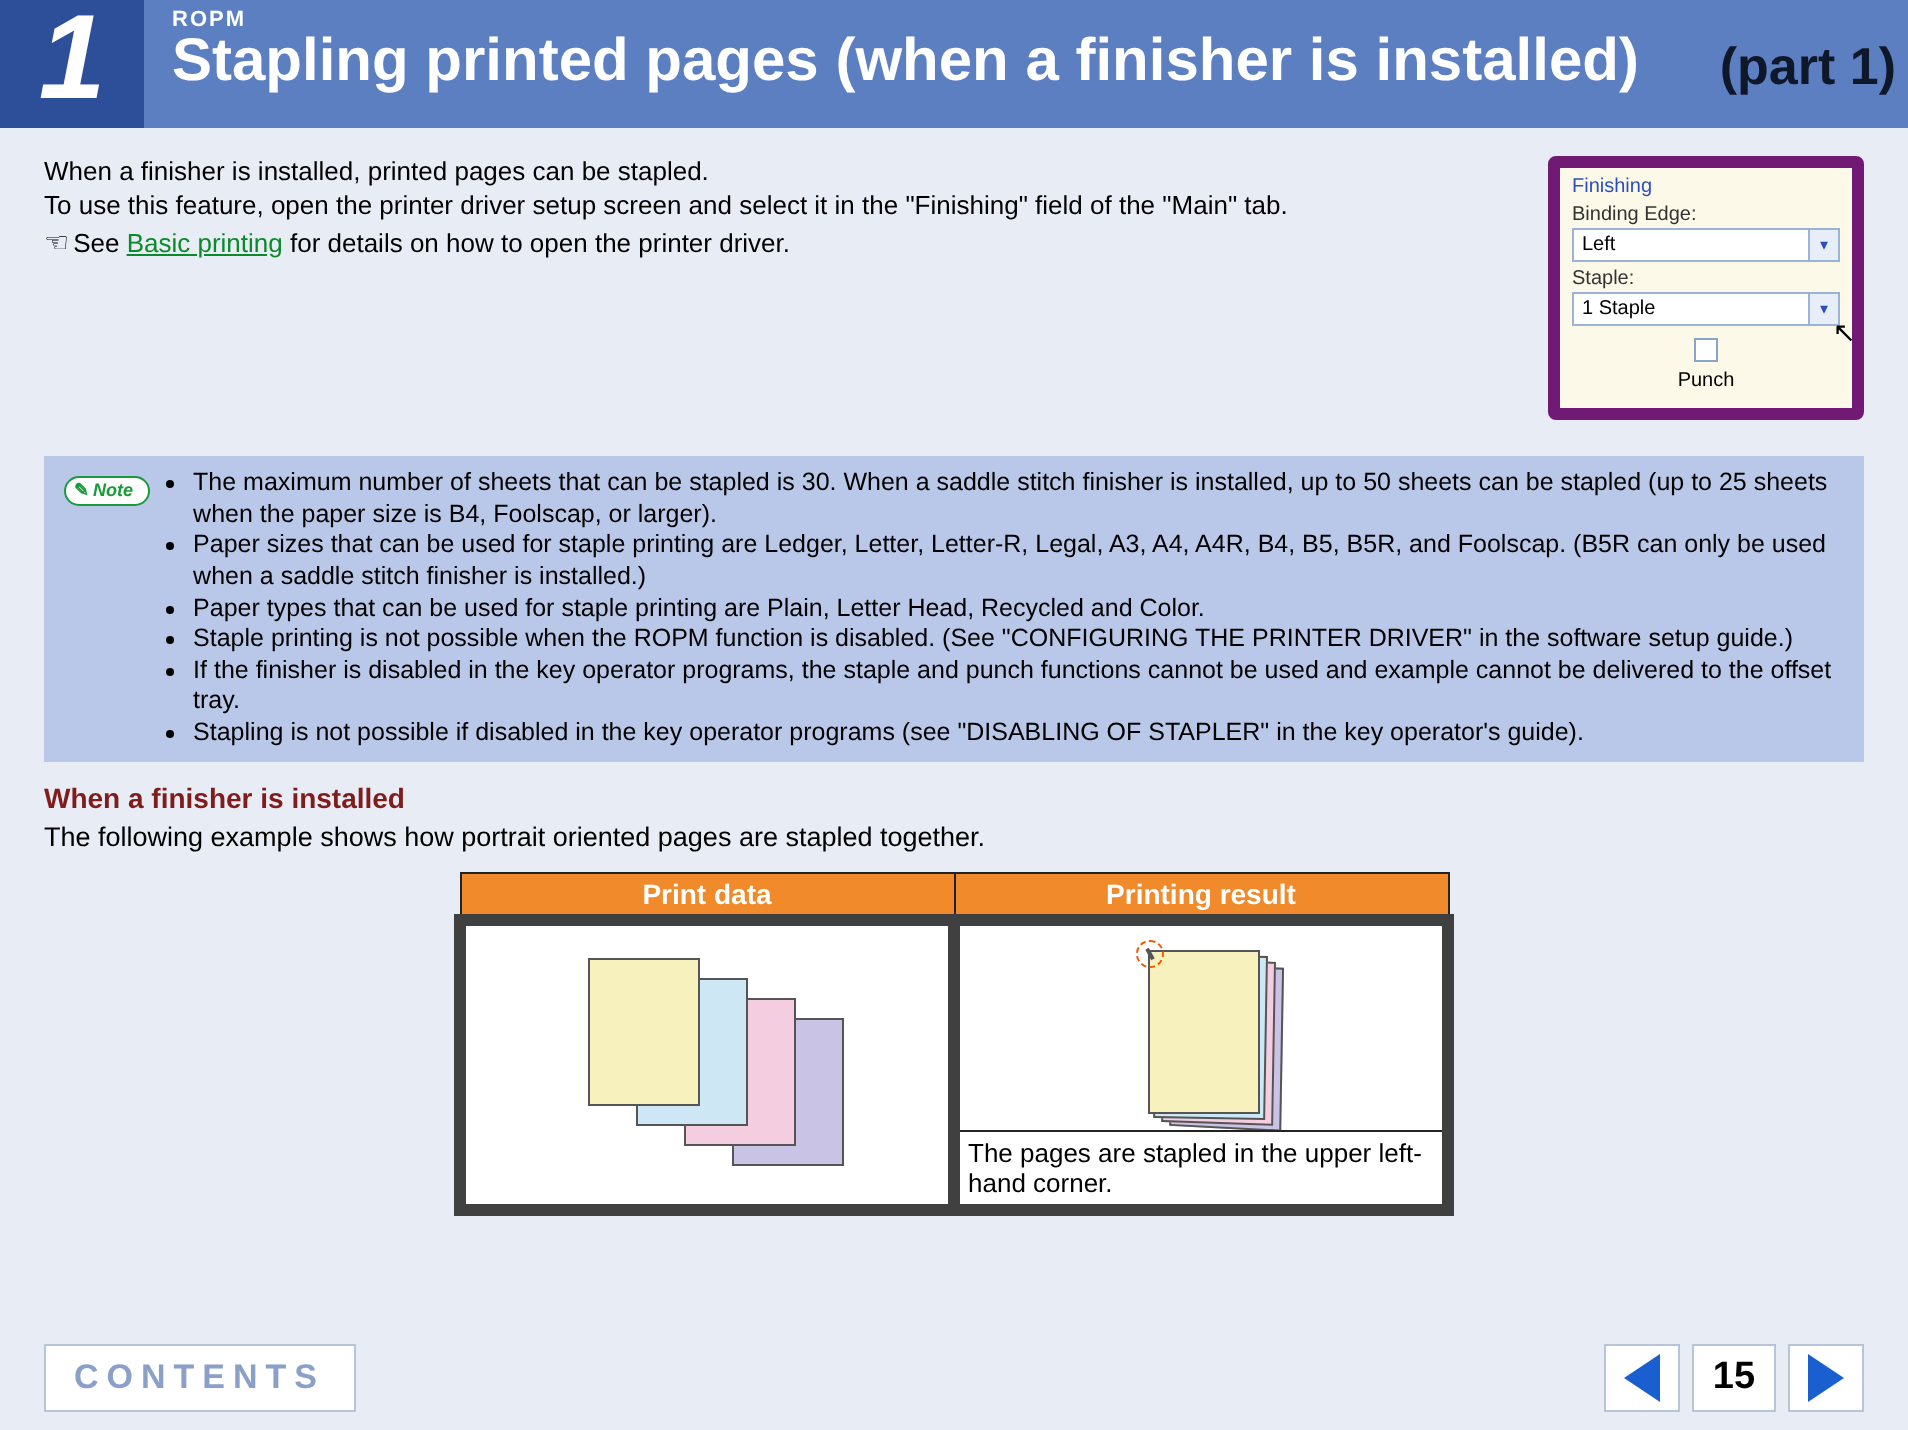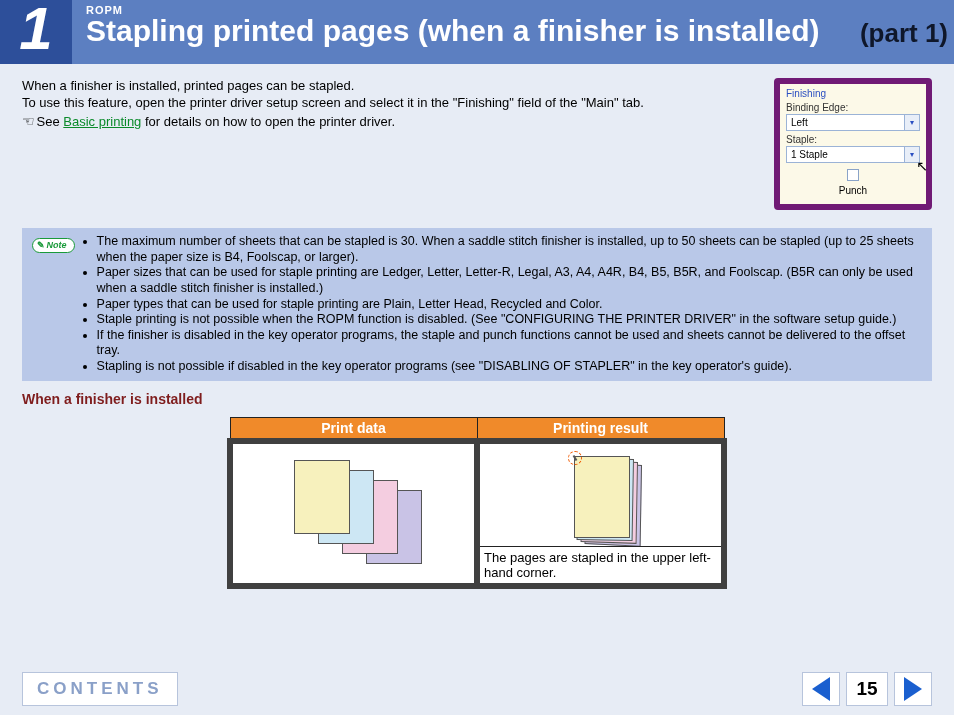--- a/index.html
+++ b/index.html
@@ -363,26 +363,27 @@
     </div>
   </div>
 
   <div class="note-box">
     <div class="note-badge">Note</div>
     <ul class="note-list">
       <li>The maximum number of sheets that can be stapled is 30. When a saddle stitch finisher is installed, up to 50 sheets can be stapled (up to 25 sheets when the paper size is B4, Foolscap, or larger).</li>
       <li>Paper sizes that can be used for staple printing are Ledger, Letter, Letter-R, Legal, A3, A4, A4R, B4, B5, B5R, and Foolscap. (B5R can only be used when a saddle stitch finisher is installed.)</li>
       <li>Paper types that can be used for staple printing are Plain, Letter Head, Recycled and Color.</li>
       <li>Staple printing is not possible when the ROPM function is disabled. (See "CONFIGURING THE PRINTER DRIVER" in the software setup guide.)</li>
-      <li>If the finisher is disabled in the key operator programs, the staple and punch functions cannot be used and sheets cannot be delivered to the offset tray.</li>
+      <li>If the finisher is disabled in the key operator programs, the staple and punch functions cannot be used and example cannot be delivered to the offset tray.</li>
       <li>Stapling is not possible if disabled in the key operator programs (see "DISABLING OF STAPLER" in the key operator's guide).</li>
     </ul>
   </div>
 
   <div class="section-h">When a finisher is installed</div>
+  <div class="section-p">The following example shows how portrait oriented pages are stapled together.</div>
 
   <table class="result-table">
     <tbody>
         <tr>
       <th>Print data</th>
       <th>Printing result</th>
     </tr>
     <tr>
       <td>
         <div class="pd-wrap">

